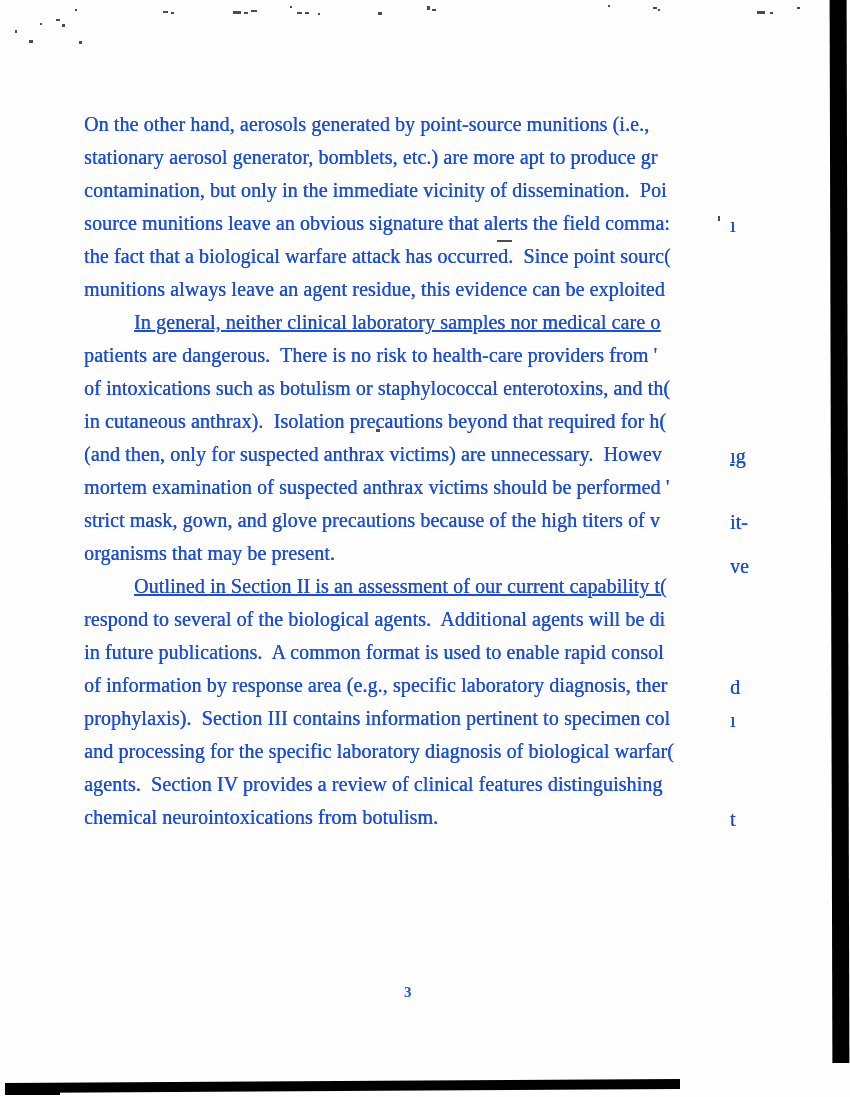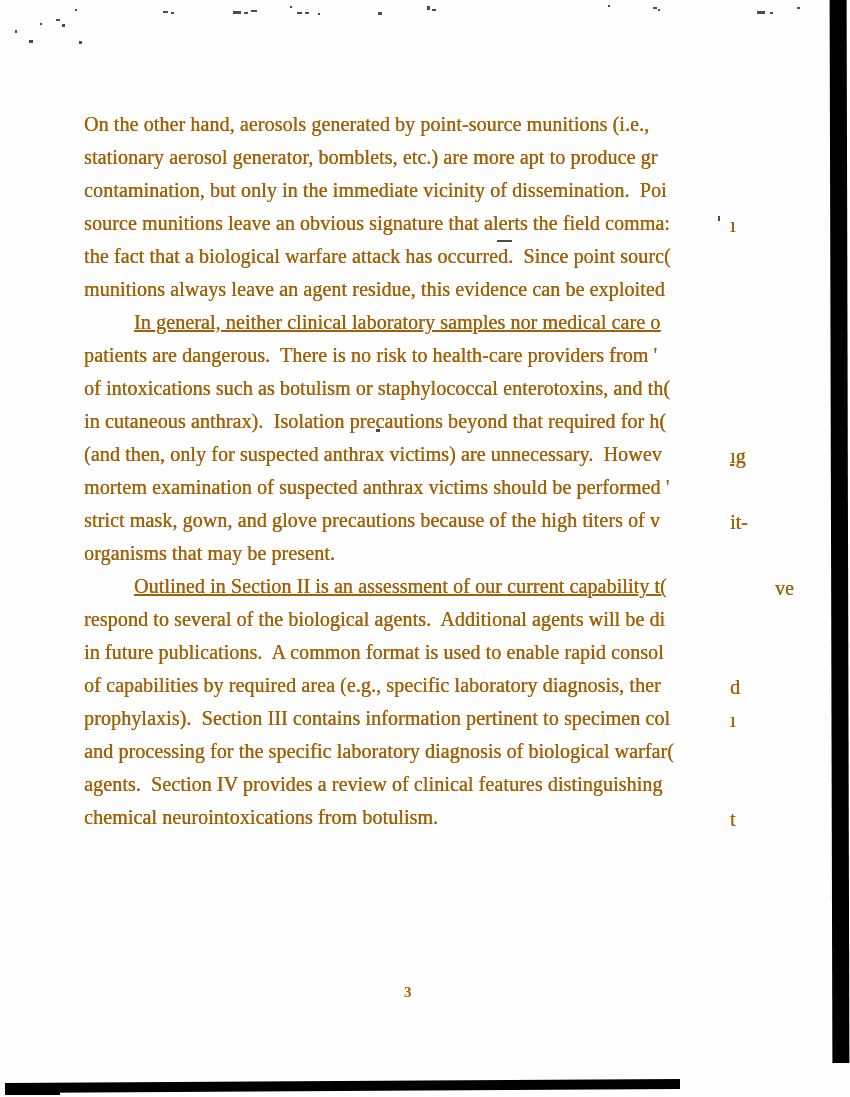--- a/index.html
+++ b/index.html
@@ -7,21 +7,21 @@
     padding: 0;
     background: #ffffff;
   }
   .page {
     position: relative;
     width: 850px;
     height: 1097px;
     background: #fefefe;
     overflow: hidden;
     font-family: "Liberation Serif", "DejaVu Serif", serif;
-    color: #a16207;
+    color: #1d4ed8;
   }
   .text-block {
     position: absolute;
     left: 84px;
     top: 108px;
     width: 690px;
   }
   .line {
     height: 33px;
     line-height: 33px;
@@ -101,33 +101,33 @@
       <div class="line">patients are dangerous.  There is no risk to health-care providers from '</div>
       <div class="line">of intoxications such as botulism or staphylococcal enterotoxins, and th(</div>
       <div class="line">in cutaneous anthrax).  Isolation precautions beyond that required for h(</div>
       <div class="line">(and then, only for suspected anthrax victims) are unnecessary.  Howev</div>
       <div class="line">mortem examination of suspected anthrax victims should be performed '</div>
       <div class="line">strict mask, gown, and glove precautions because of the high titers of v</div>
       <div class="line">organisms that may be present.</div>
       <div class="line indent">Outlined in Section II is an assessment of our current capability t(</div>
       <div class="line">respond to several of the biological agents.  Additional agents will be di</div>
       <div class="line">in future publications.  A common format is used to enable rapid consol</div>
-      <div class="line">of capabilities by required area (e.g., specific laboratory diagnosis, ther</div>
+      <div class="line">of information by response area (e.g., specific laboratory diagnosis, ther</div>
       <div class="line">prophylaxis).  Section III contains information pertinent to specimen col</div>
       <div class="line">and processing for the specific laboratory diagnosis of biological warfar(</div>
       <div class="line">agents.  Section IV provides a review of clinical features distinguishing</div>
       <div class="line">chemical neurointoxications from botulism.</div>
     </div>
 
   <div>
 
   <div class="margin-fragment" style="top: 209px;">ı</div>
       <div class="margin-fragment" style="top: 440px; text-decoration: underline;">ıg</div>
       <div class="margin-fragment" style="top: 506px;">it-</div>
-      <div class="margin-fragment" style="top: 572px; margin-left: 45px;">ve</div>
+      <div class="margin-fragment" style="top: 550px;">ve</div>
       <div class="margin-fragment" style="top: 671px;">d</div>
       <div class="margin-fragment" style="top: 704px;">ı</div>
       <div class="margin-fragment" style="top: 803px;">t</div>
     </div>
 
   <div class="page-number">3</div>
 
   <div class="right-bar"></div>
   <div class="bottom-bar"></div>
   <div class="bottom-bar-blob"></div>

